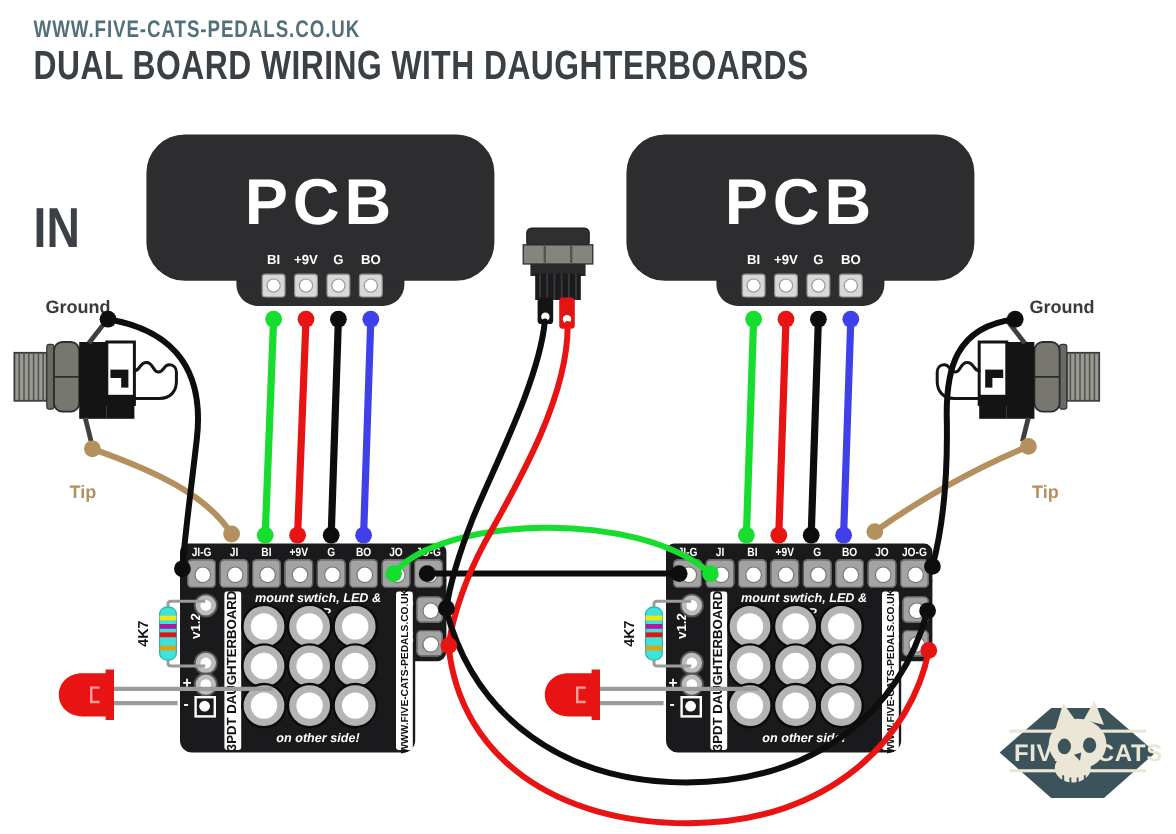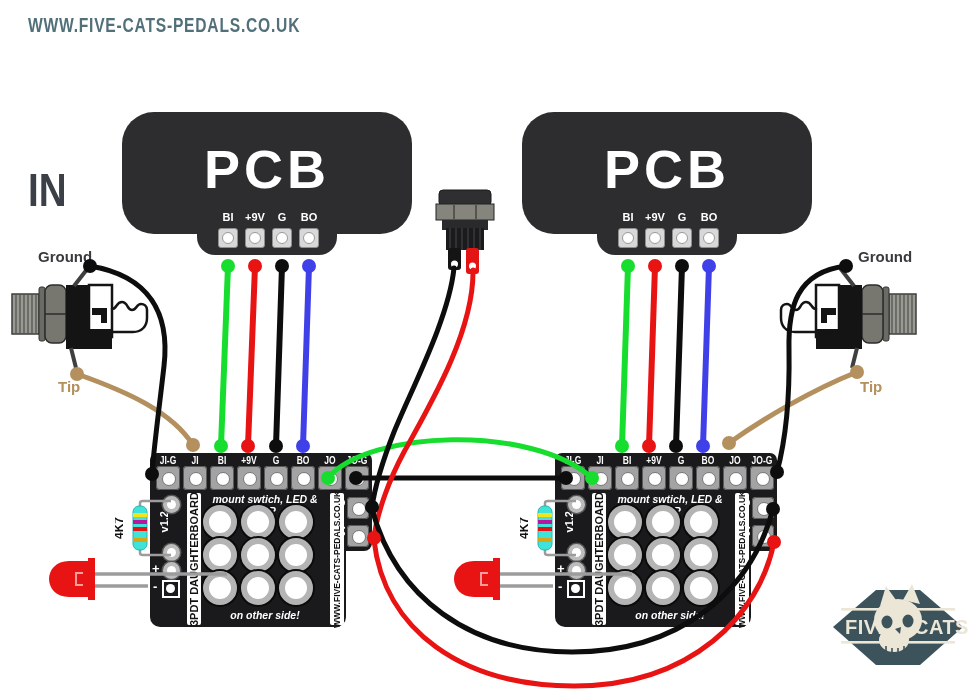--- a/index.html
+++ b/index.html
@@ -35,33 +35,34 @@
   .note{color:#fff;font-style:italic;font-weight:bold;text-align:center;}
   .hole{width:22px;height:22px;background:#fff;border:6px solid #b4b4b4;border-radius:50%;
         box-shadow:0 0 0 2px #0b0b0b;}
   .rpad{width:9px;height:9px;background:#fff;border:4px solid #bcbcbc;border-radius:50%;
         box-shadow:0 0 0 1.5px #555;}
   .minus-pad{width:14px;height:14px;background:#1a1a1c;border:2px solid #fff;}
   .minus-pad i{position:absolute;left:2px;top:2px;width:9px;height:9px;background:#fff;border-radius:50%;}
   .side-label{color:#fff;font-size:10px;font-weight:bold;}
   .pm-label{color:#fff;font-size:13px;font-weight:bold;}
   .jack-label-ground{font-size:15px;font-weight:bold;color:#3a3a3e;}
-  .jack-label-tip{font-size:15px;font-weight:bold;color:#b3905e;}
+  .jack-label-tip{font-size:15px;font-weight:bold;color:#b3905e;margin-top:24px;}
   svg{display:block;}
   .layer-wires{left:0;top:0;z-index:50;pointer-events:none;}
   .layer-parts{z-index:40;}
   .layer-board{z-index:30;}
   .layer-jack{z-index:20;}
 </style>
 </head>
 <body>
 
 <div id="canvas">
 
   <div class="abs site-line"><span class="cond">WWW.FIVE-CATS-PEDALS.CO.UK</span></div>
+  <div class="abs title-line"><span class="cond">DUAL BOARD WIRING WITH DAUGHTERBOARDS</span></div>
 
   <div class="abs io-label" style="left:28px;top:162px;"><span class="cond" style="transform:scaleX(.82);">IN</span></div>
 
   <div class="abs" style="left:122px;top:112px;z-index:5;">
     <div class="abs pcb-tab"></div>
     <div class="abs pcb-body"></div>
     <div class="abs pcb-label">PCB</div>
     <div class="abs pcb-term-label" style="left:92px;">BI</div>
     <div class="abs pcb-term-label" style="left:119px;">+9V</div>
     <div class="abs pcb-term-label" style="left:146px;">G</div>

